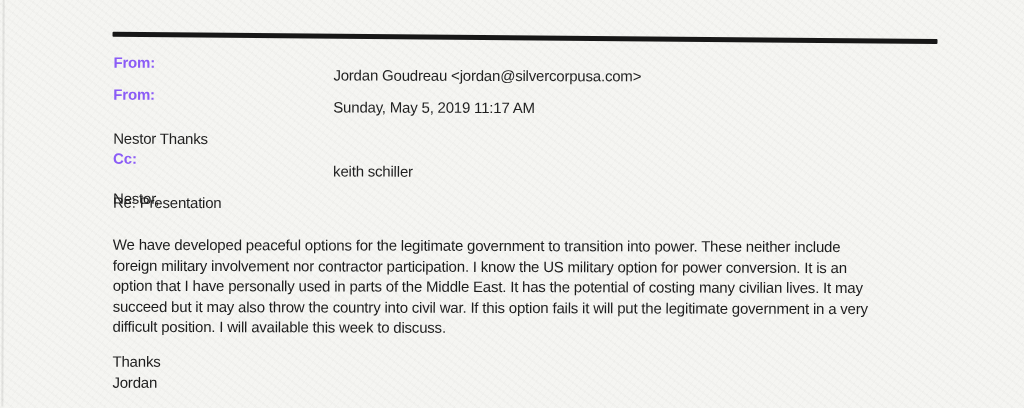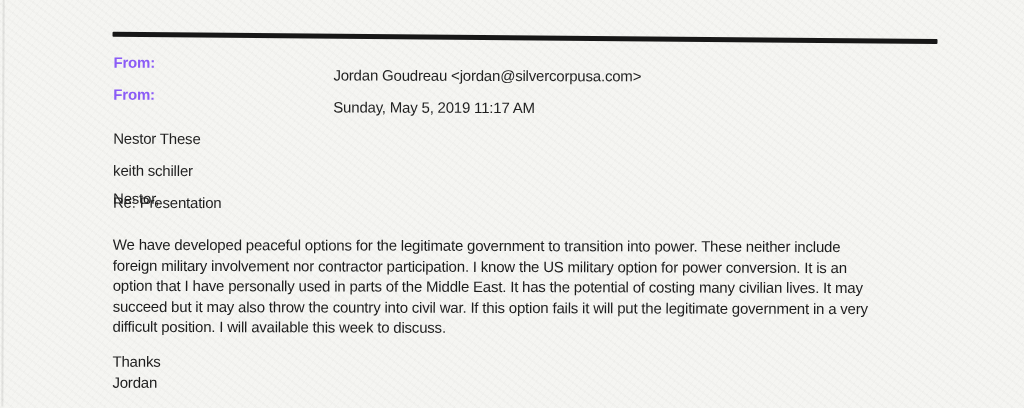--- a/index.html
+++ b/index.html
@@ -103,23 +103,24 @@
   <div class="headers">
     <div class="header-row">
       <div class="header-label">From:</div>
       <div class="header-value">Jordan Goudreau &lt;jordan@silvercorpusa.com&gt;</div>
     </div>
     <div class="header-row">
       <div class="header-label">From:</div>
       <div class="header-value">Sunday, May 5, 2019 11:17 AM</div>
     </div>
     <div class="header-row">
-      <div class="header-value">Nestor These</div>
+      <div class="header-value">Nestor Thanks</div>
     </div>
     <div class="header-row">
+      <div class="header-label">Cc:</div>
       <div class="header-value">keith schiller</div>
     </div>
     <div class="header-row">
       <div class="header-value">Re: Presentation</div>
     </div>
   </div>
 
   <div class="body-text">
     <div class="salutation">Nestor,</div>
     <div class="paragraph">

